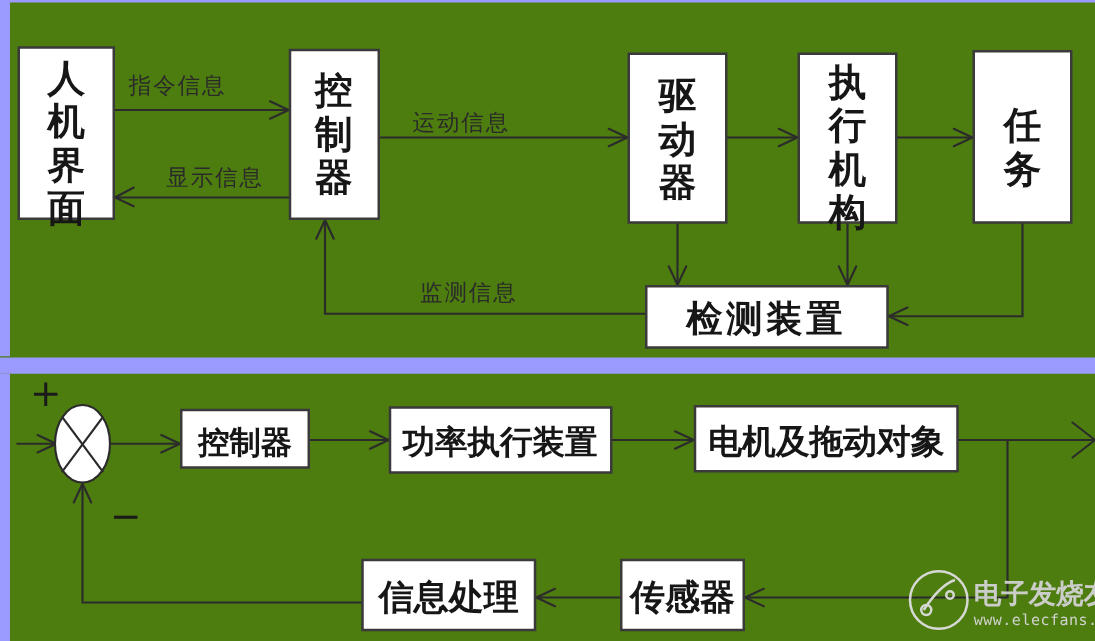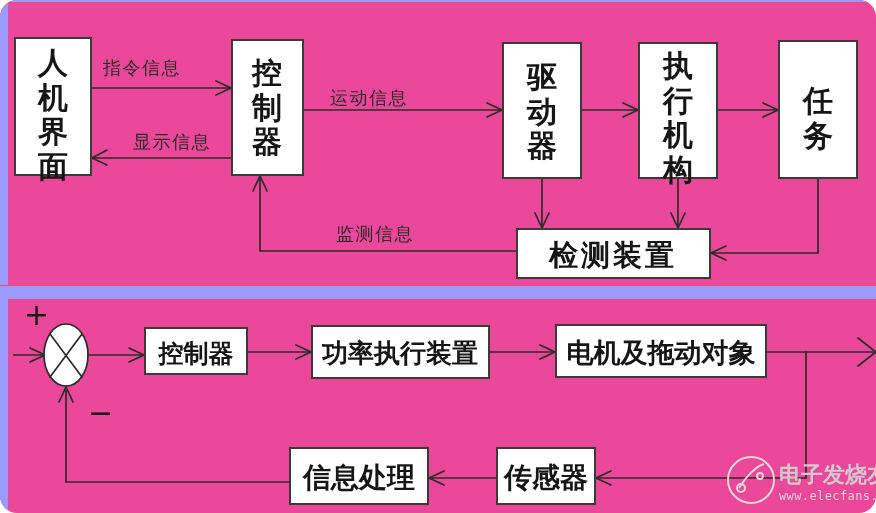--- a/index.html
+++ b/index.html
@@ -7,23 +7,22 @@
     padding: 0;
     background: #ffffff;
   }
   body {
     font-family: "DejaVu Sans", sans-serif;
   }
   #page {
     position: relative;
     width: 876px;
     height: 513px;
-    background: #ec4899;
+    background: #4d7c0f;
     overflow: hidden;
-    border-radius: 17px;
   }
   #page svg {
     position: absolute;
     top: 0;
     left: 0;
     width: 876px;
     height: 513px;
   }
   .blk-text {
     font-family: "DejaVu Serif", "Liberation Serif", serif;

